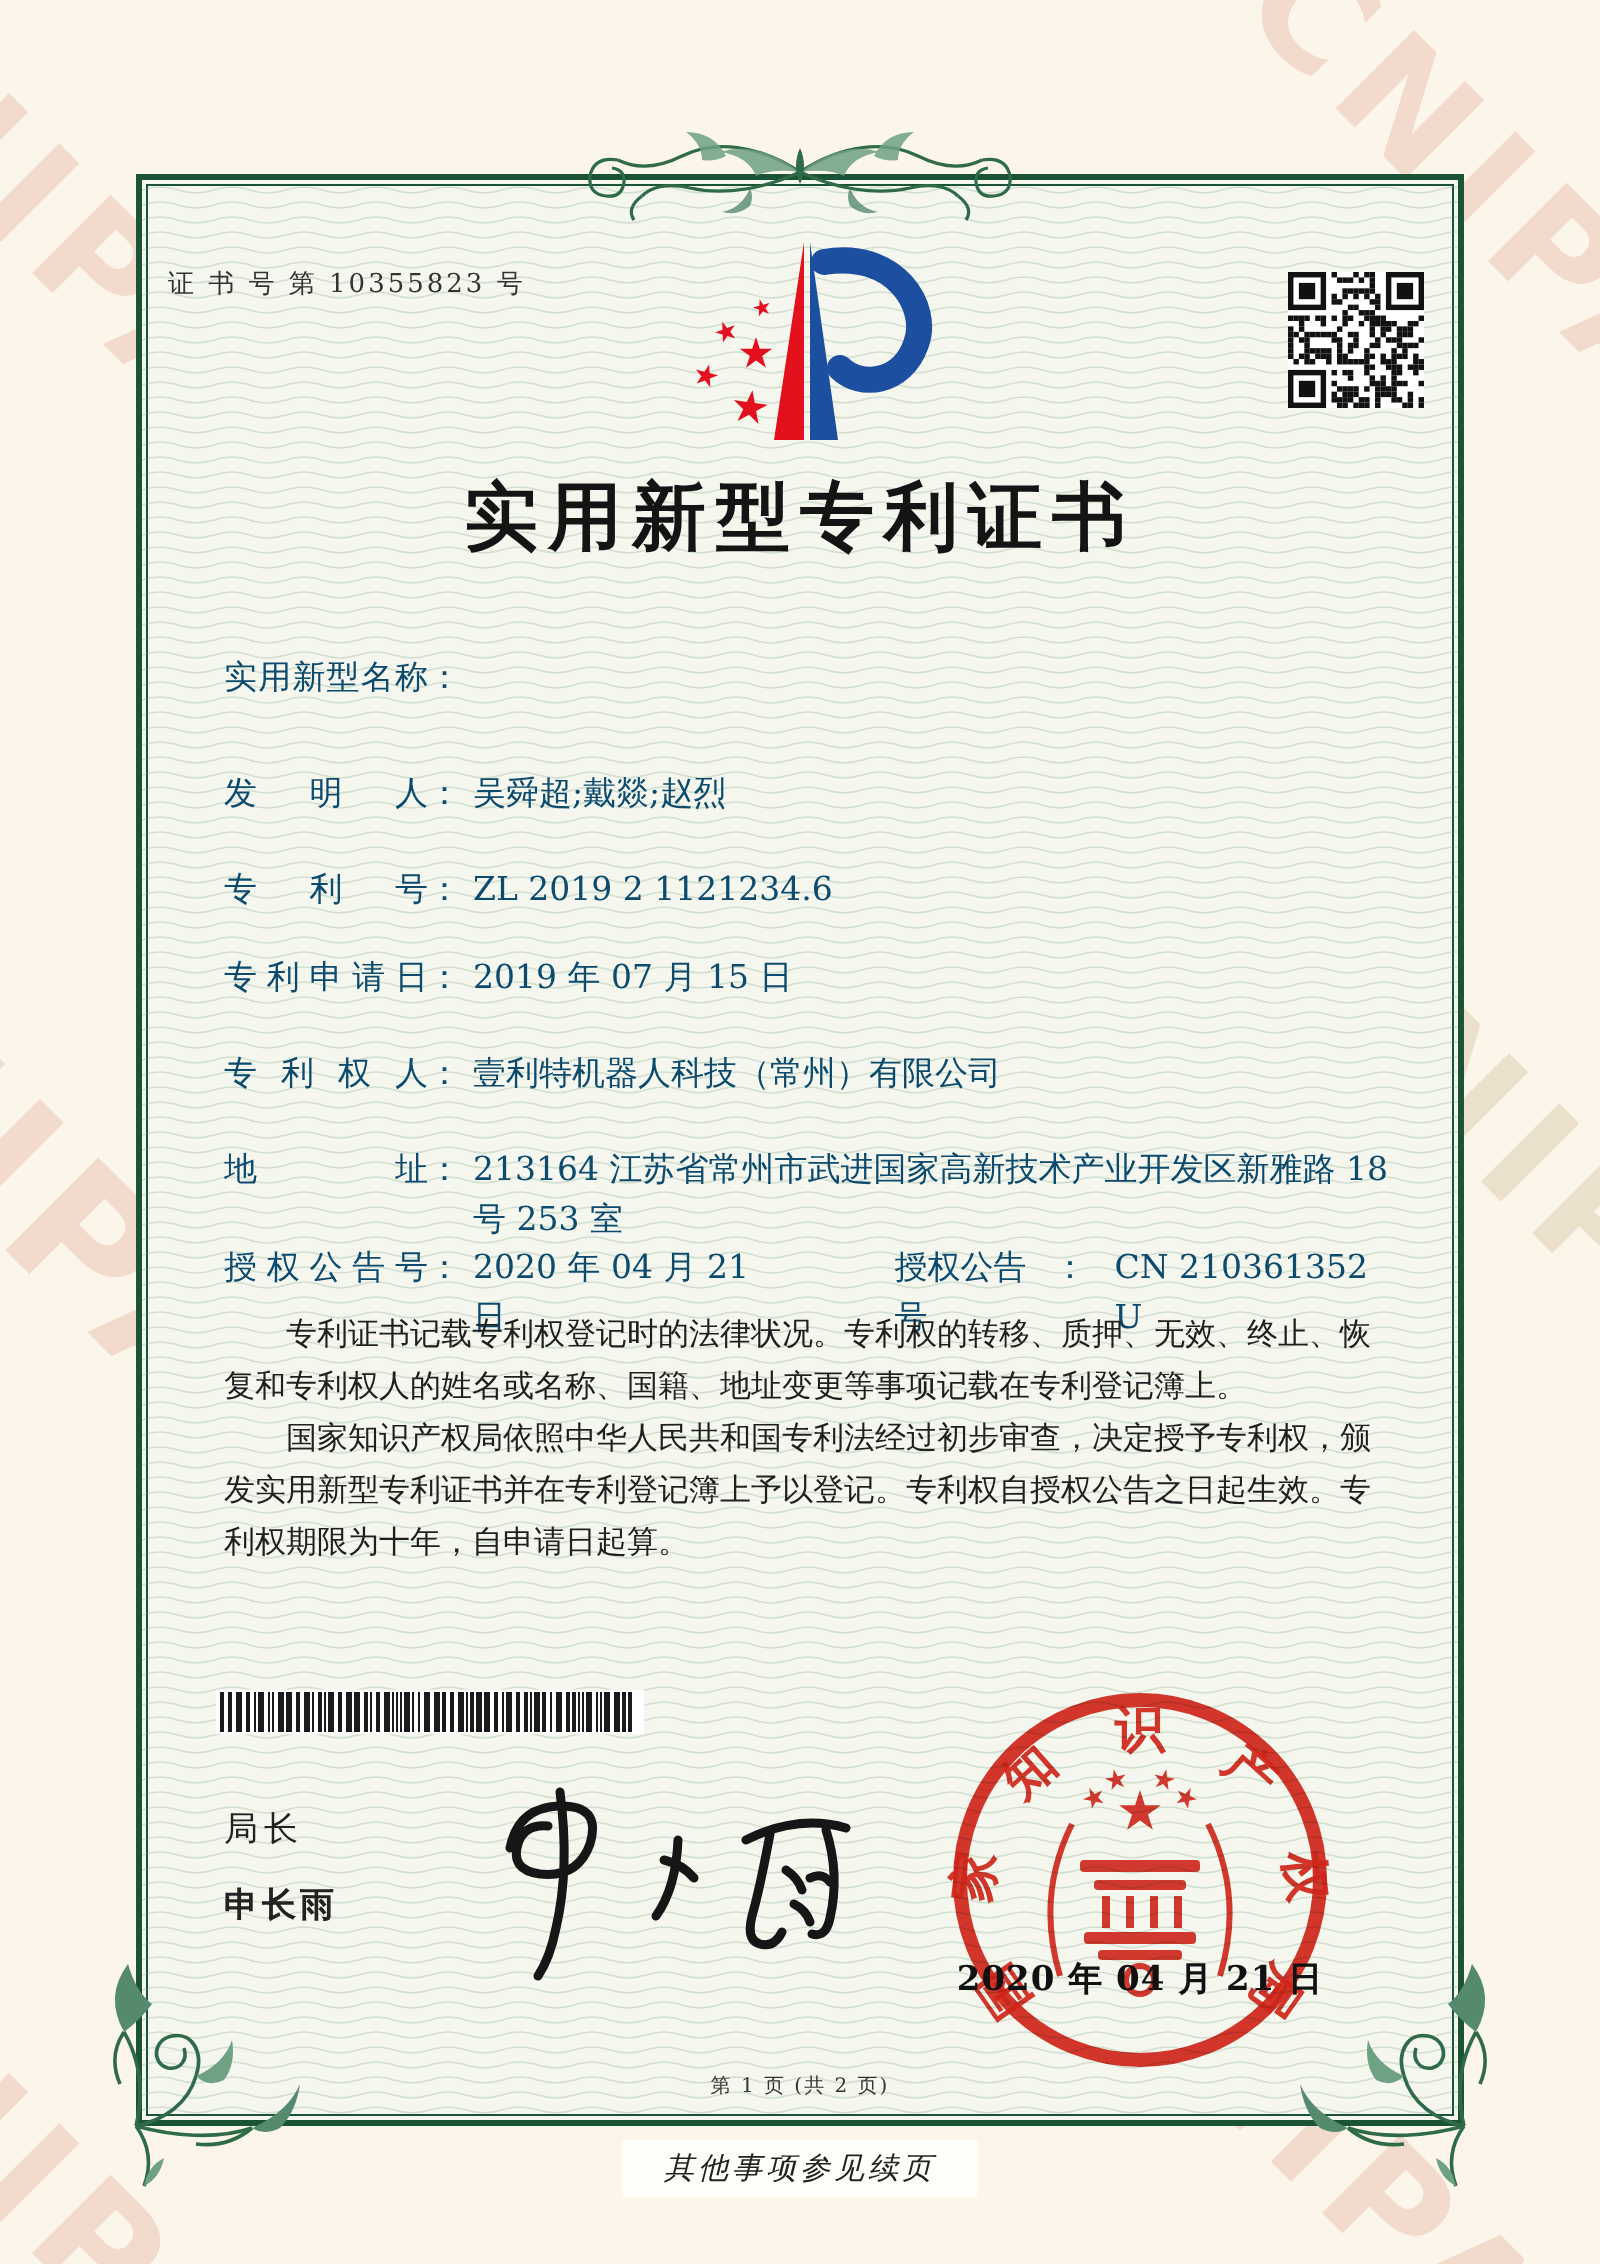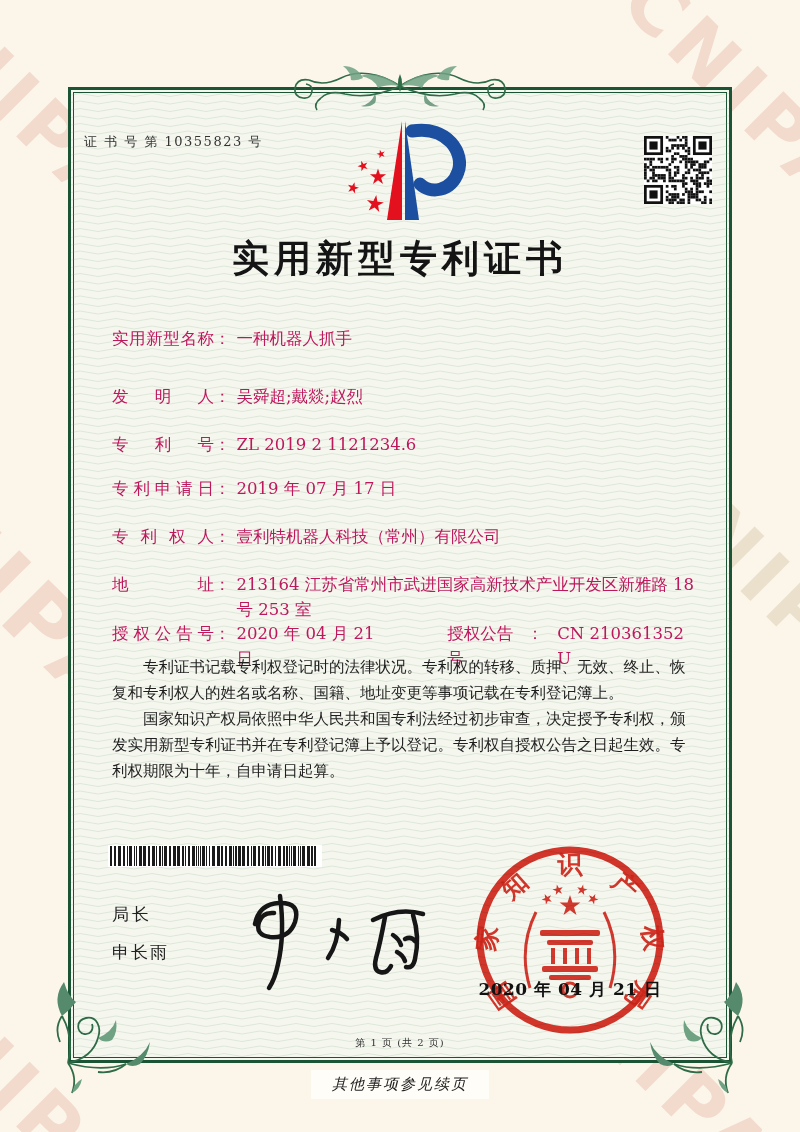--- a/index.html
+++ b/index.html
@@ -35,37 +35,37 @@
 
   
   .cert-number{position:absolute;z-index:3;left:84px;top:133px;font-size:13px;
                letter-spacing:1.5px;color:#333;}
   .qr{position:absolute;z-index:3;left:644px;top:136px;}
   .logo{position:absolute;z-index:3;left:332px;top:114px;}
   .title{position:absolute;z-index:3;left:0;right:0;top:234px;margin:0;text-align:center;
          font-size:37px;font-weight:bold;letter-spacing:5px;color:#141414;}
 
   .frow{position:absolute;z-index:3;left:112px;width:586px;font-size:16.5px;
-        line-height:25px;color:#be185d;display:flex;align-items:flex-start;}
+        line-height:25px;color:#0c4a6e;display:flex;align-items:flex-start;}
   .flabel{display:inline-block;width:102px;text-align:justify;text-align-last:justify;flex:none;}
   .fcolon{flex:none;}
   .fvalue{margin-left:6px;flex:1;}
   .r1{top:326px}.r2{top:384px}.r3{top:432px}.r4{top:476px}.r5{top:524px}.r6{top:572px}.r7{top:621px}
   .pair2{display:flex;margin-left:56px;}
 
   .paras{position:absolute;z-index:3;left:112px;top:654px;width:586px;font-size:15.5px;
          line-height:26px;color:#1f1f1f;}
   .paras p{margin:0;text-indent:2em;}
 
   .barcode{position:absolute;z-index:3;left:108px;top:845px;background:#fff;}
 
   .officer-title{position:absolute;z-index:3;left:112px;top:903px;font-size:17px;
                  letter-spacing:3px;color:#222;}
   .officer-name{position:absolute;z-index:3;left:112px;top:941px;font-size:17px;
-                letter-spacing:2px;color:#222;}
+                letter-spacing:2px;color:#222;font-weight:bold;}
   .signature{position:absolute;z-index:3;left:235px;top:890px;}
 
   .seal{position:absolute;z-index:4;left:470px;top:840px;mix-blend-mode:multiply;}
   .seal-date{position:absolute;z-index:5;left:470px;top:978px;width:200px;text-align:center;
              font-size:17px;font-weight:bold;color:#111;letter-spacing:0.5px;}
 
   .page-info{position:absolute;z-index:3;left:0;right:0;top:1036px;text-align:center;
              font-size:10px;letter-spacing:1px;color:#333;}
   .cont-note{position:absolute;z-index:3;left:50%;transform:translateX(-50%);top:1070px;
              background:#fffdf8;padding:5px 21px;font-size:15px;letter-spacing:2px;
@@ -495,36 +495,35 @@
     <path d="M70,7 L55,106 L70,106 Z" fill="#e3101e"></path>
     <path d="M73,7 L73,106 L87,106 Z" fill="#1d4fa0"></path>
     <path d="M80,17 C116,11 133,40 126,58 C119,78 98,80 88,70" fill="none" stroke="#1d4fa0" stroke-width="13" stroke-linecap="round"></path>
   </svg>
 
   <h1 class="title">实用新型专利证书</h1>
 
   <div class="frow r1">
     <span class="flabel">实用新型名称</span>
       <span class="fcolon">：</span>
-    <span class="fvalue">一种机器人抓手</span>
   </div>
   <div class="frow r2">
     <span class="flabel">发明人</span>
       <span class="fcolon">：</span>
     <span class="fvalue">吴舜超;戴燚;赵烈</span>
   </div>
   <div class="frow r3">
     <span class="flabel">专利号</span>
       <span class="fcolon">：</span>
     <span class="fvalue">ZL 2019 2 1121234.6</span>
   </div>
   <div class="frow r4">
     <span class="flabel">专利申请日</span>
       <span class="fcolon">：</span>
-    <span class="fvalue">2019 年 07 月 17 日</span>
+    <span class="fvalue">2019 年 07 月 15 日</span>
   </div>
   <div class="frow r5">
     <span class="flabel">专利权人</span>
       <span class="fcolon">：</span>
     <span class="fvalue">壹利特机器人科技（常州）有限公司</span>
   </div>
   <div class="frow r6">
     <span class="flabel">地址</span>
       <span class="fcolon">：</span>
     <span class="fvalue">213164 江苏省常州市武进国家高新技术产业开发区新雅路 18 号 253 室</span>

